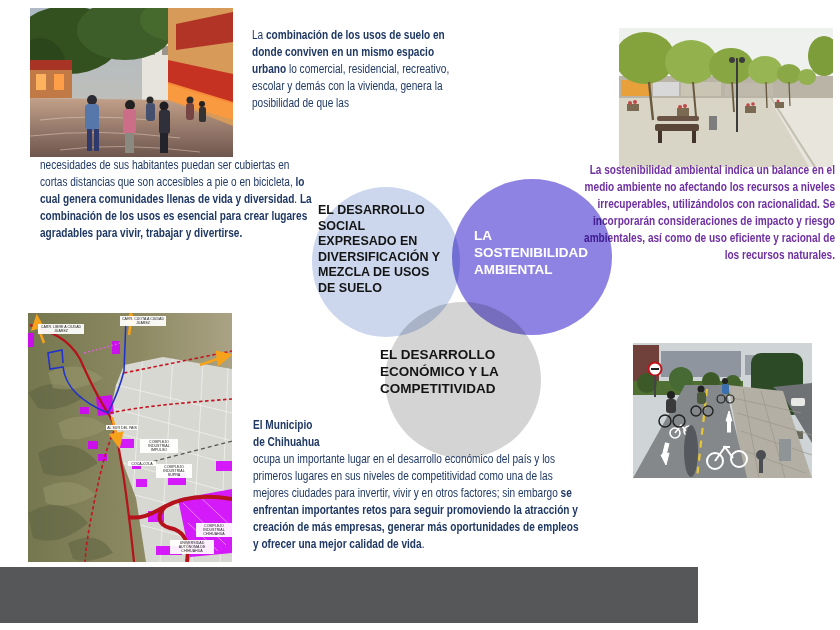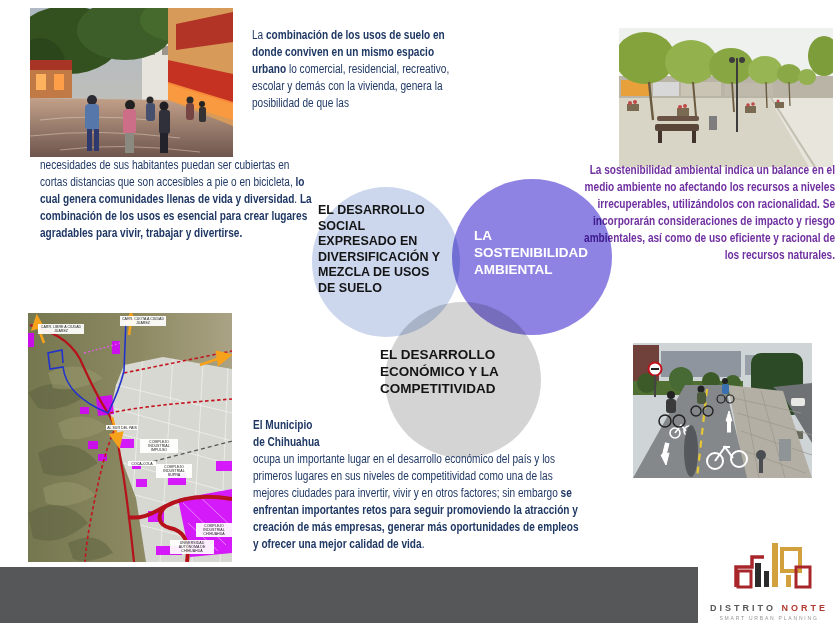--- a/index.html
+++ b/index.html
@@ -321,32 +321,14 @@
     <rect x="146" y="96" width="12" height="22" fill="#8f9497"></rect>
     <circle cx="128" cy="112" r="5" fill="#4a4e52"></circle>
       <rect x="126" y="112" width="4" height="18" fill="#4a4e52"></rect>
   </svg>
 
   <div class="bar">
     
     
   </div>
 
-  <div class="brand">
-    <svg width="90" height="56" viewBox="0 0 90 56" style="margin-top:3px;">
-      <path d="M12,46 V26 H28 V16 H40" fill="none" stroke="#A8262B" stroke-width="3.5"></path>
-      <rect x="14" y="30" width="13" height="16" fill="none" stroke="#A8262B" stroke-width="3"></rect>
-      <rect x="31" y="22" width="6" height="24" fill="#2b2b2b"></rect>
-      <rect x="40" y="30" width="5" height="16" fill="#2b2b2b"></rect>
-      <rect x="48" y="2" width="6" height="44" fill="#D2A03D"></rect>
-      <rect x="58" y="8" width="18" height="22" fill="none" stroke="#D2A03D" stroke-width="4"></rect>
-      <rect x="62" y="34" width="5" height="12" fill="#D2A03D"></rect>
-      <rect x="72" y="26" width="14" height="20" fill="none" stroke="#A8262B" stroke-width="3"></rect>
-    </svg>
-    <div class="bname">
-      <span>DISTRITO</span>
-      <span> </span>
-      <span class="norte">NORTE</span>
-    </div>
-    <div class="btag">·SMART URBAN PLANNING·</div>
-  </div>
 
 </div>
 
 </body></html>

